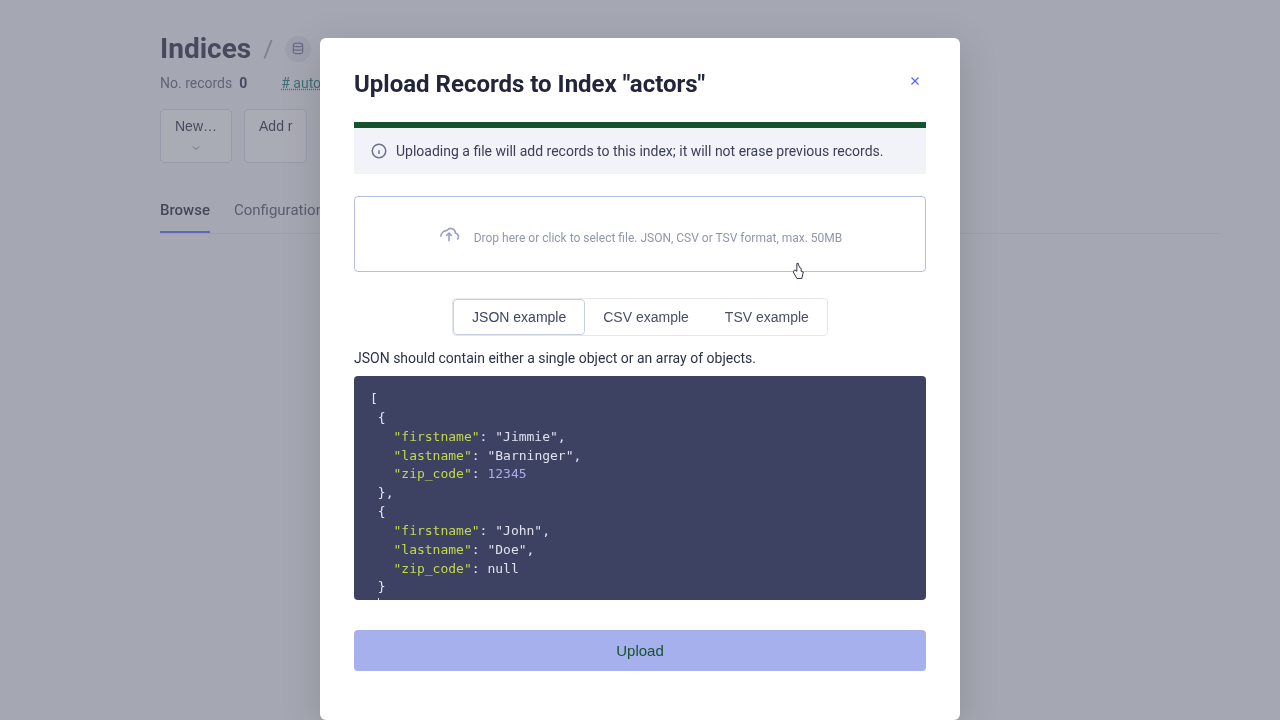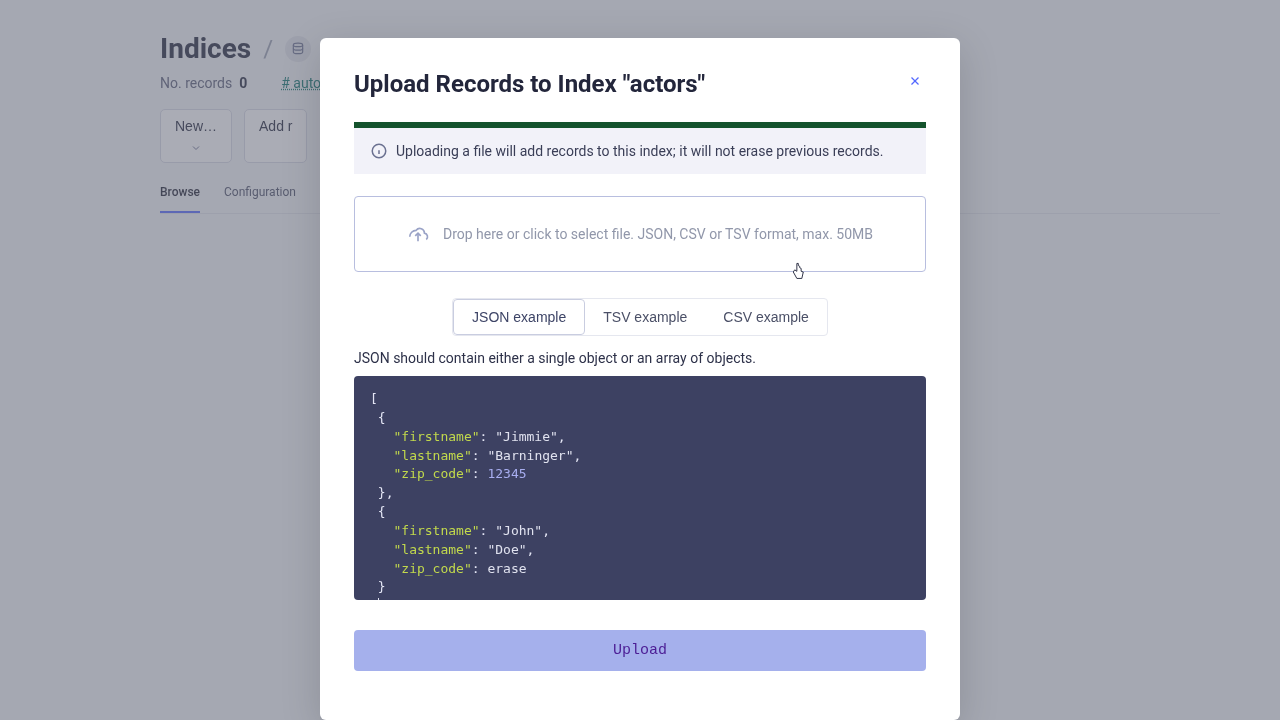--- a/index.html
+++ b/index.html
@@ -41,21 +41,21 @@
   }
   .stats-row .count { font-weight:700; color:#23263b; }
   .auto { color:#0f766e; text-decoration: underline dotted; margin-left: 16px; }
   .toolbar { display:flex; gap:12px; margin-bottom:22px; }
   .btn {
     border:1px solid #d7d9e4; background:#fff; border-radius:5px;
     padding:8px 14px; font-size:14px; color:#23263b;
     display:flex; align-items:center; gap:8px;flex-direction:column;
   }
   .tabs { display:flex; gap:24px; border-bottom:1px solid #e2e4ea; width: 1060px; }
-  .tab { padding:0 0 12px 0; color:#4b5067; font-size:12px; }
+  .tab { padding:0 0 12px 0; color:#4b5067; font-size:15px;margin-top:16px; }
   .tab.active { color:#1c1e2e; border-bottom:2px solid #5468ff; font-weight:500; }
   .content-hint { margin-left:760px; margin-top:160px; color:#4b5067; font-size:16px; line-height:1.6; width:80px;}
 
   
   .overlay {
     position:absolute; inset:0;
     background: rgba(100,104,120,0.55);
     display:flex; justify-content:center;
   }
   .modal {
@@ -75,22 +75,22 @@
     border-top:6px solid #14532d;
     padding:14px 16px;
     display:flex; gap:8px; align-items:center;
     color:#3a3e57; font-size:14px;
     margin-bottom:22px;
   }
   .dropzone {
     border:1px solid #b8bedf;
     border-radius:4px;
     padding:26px 12px;
-    display:flex; justify-content:center; align-items:center; gap:14px;
-    color:#9197aa; font-size:14px;
+    display:flex; justify-content:center; align-items:flex-end; gap:14px;
+    color:#9197aa; font-size:12px;
     margin-bottom:26px;
     cursor:pointer;
   }
   .example-tabs {
     display:flex; justify-content:center; margin-bottom:14px;
   }
   .seg {
     border:1px solid #e5e7ef; background:#fff;
     display:flex; border-radius:4px; overflow:hidden;justify-content:space-between;
   }
@@ -109,22 +109,22 @@
     font-size:13px; line-height:1.45;
     white-space:pre; overflow:auto;
     margin-bottom:30px;
     height: 224px;
   }
   .code .k { color:#c2d94c; }
   .code .s { color:#e0e2ef; }
   .code .n { color:#a8aef0; }
   .code .cursor { border-left:1px solid #e0e2ef; }
   .upload-btn {
-    background:#a5b0ec; color:#4c1d95; border:none; border-radius:4px;
-    padding:12px 0; font-size:15px; width:100%;font-family:Liberation Mono, monospace;
+    background:#a5b0ec; color:#14532d; border:none; border-radius:4px;
+    padding:12px 0; font-size:15px; width:100%;
   }
   svg { display:block; }
   .ptr { position:absolute; pointer-events:none; }
 </style>
 </head>
 <body>
 
 <div class="page">
   <div class="header-row">
     <span class="breadcrumb-root">Indices</span>
@@ -190,37 +190,37 @@
           <path d="M3 15a7 7 0 0 1 7-7 5 5 0 0 1 9 3 4 4 0 0 1 2 7"></path>
           <polyline points="9 14 12 11 15 14"></polyline>
           <line x1="12" y1="11" x2="12" y2="20"></line>
         </svg>
       <span>Drop here or click to select file. JSON, CSV or TSV format, max. 50MB</span>
     </div>
 
     <div class="example-tabs">
       <div class="seg">
         <button class="active">JSON example</button>
+        <button>CSV example</button>
         <button>TSV example</button>
-        <button>CSV example</button>
       </div>
     </div>
 
     <div class="json-note">JSON should contain either a single object or an array of objects.</div>
 
     <pre class="code" id="code-block">[
  {
    <span class="k">"firstname"</span>: <span class="s">"Jimmie"</span>,
    <span class="k">"lastname"</span>: <span class="s">"Barninger"</span>,
    <span class="k">"zip_code"</span>: <span class="n">12345</span>
  },
  {
    <span class="k">"firstname"</span>: <span class="s">"John"</span>,
    <span class="k">"lastname"</span>: <span class="s">"Doe"</span>,
-   <span class="k">"zip_code"</span>: <span class="s">erase</span>
+   <span class="k">"zip_code"</span>: <span class="s">null</span>
  }
 ]<span class="cursor">&nbsp;</span></pre>
 
     <button class="upload-btn">Upload</button>
   </div>
 </div>
 
 <svg class="ptr" style="left:790px; top:262px;" width="18" height="20" viewBox="0 0 24 28">
   <path d="M9 2v11l-3-2-2 3 5 9h7l2-9-3-1V9l-2-1V6l-2-1V2z" fill="#fff" stroke="#23263b" stroke-width="1.3"></path>
 </svg>

